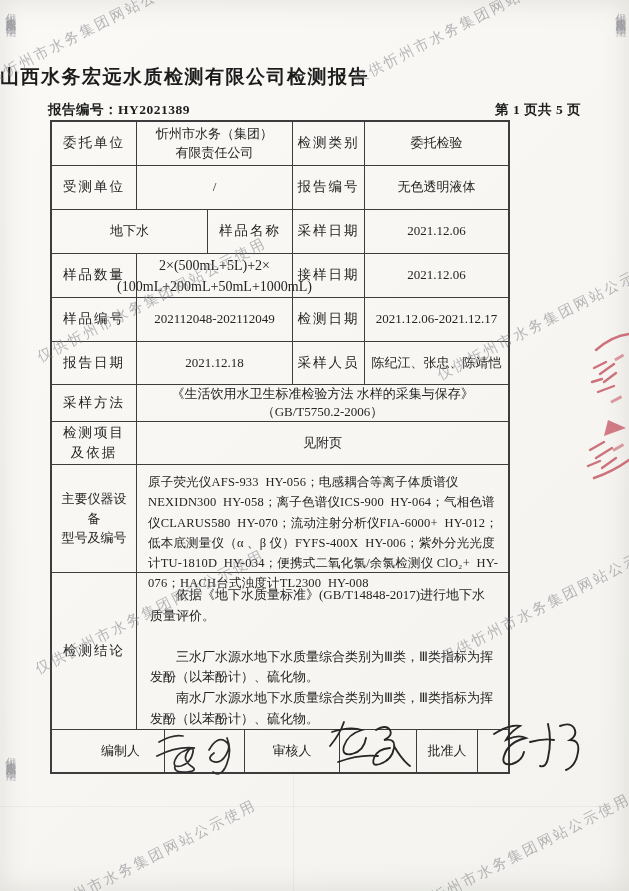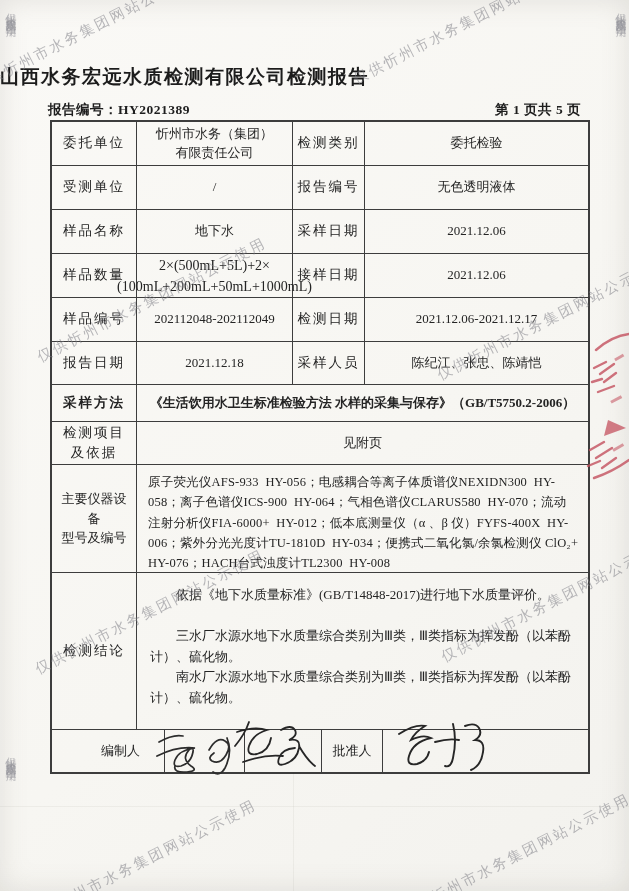--- a/index.html
+++ b/index.html
@@ -16,37 +16,37 @@
     font-family:"Liberation Sans",sans-serif;font-weight:700;
     font-size:19px;letter-spacing:1.5px;color:#1c1c1c;
   }
   .meta{
     position:absolute;top:101px;left:48px;right:48px;height:18px;
     display:flex;justify-content:space-between;
     font-size:13.5px;font-weight:600;color:#1e1e1e;letter-spacing:.5px;gap:32px;
   }
   
   .tbl{
-    position:absolute;left:50px;top:120px;width:540px;
+    position:absolute;left:50px;top:120px;width:460px;
     border:2px solid #3d3d3d;box-sizing:border-box;background:transparent;
   }
   .row{display:flex;border-bottom:1.5px solid #3d3d3d;box-sizing:border-box;}
   .row:last-child{border-bottom:none;}
   .cell{
     box-sizing:border-box;border-right:1.5px solid #3d3d3d;
     display:flex;align-items:center;justify-content:center;text-align:center;
     font-size:13px;color:#242424;padding:2px 4px;position:relative;
   }
   .cell:last-child{border-right:none;}
   .c1{width:85px;}  .c2{width:156px;} .c3{width:72px;} .c4{flex:1;}
   .lbl{letter-spacing:2px;font-size:13.5px;white-space:pre-line;line-height:1.5;}
   .lbl.tight{letter-spacing:0;font-size:13px;}
   .val{line-height:1.45;white-space:pre-line;}
   .val.small{font-size:14px;line-height:1.5;}
-  .h44{height:44px;} .h37{height:37px;font-weight:bold;} .h43{height:43px;}
+  .h44{height:44px;} .h37{height:37px;} .h43{height:43px;}
   .h108{height:108px;} .h157{height:157px;} .h42{height:42px;}
   .wide-val{flex:1;font-size:13px;}
   .left-text{
     justify-content:flex-start;align-items:flex-start;text-align:left;
     padding:7px 9px 6px 11px;font-size:12.5px;line-height:1.62;
     letter-spacing:.2px;white-space:pre-wrap;
   }
   .concl{
     flex-direction:column;align-items:stretch;justify-content:flex-start;
     text-align:left;padding:12px 13px;font-size:13px;line-height:1.6;
@@ -92,22 +92,22 @@
       <div class="cell c3 lbl">检测类别</div>
       <div class="cell c4 val">委托检验</div>
     </div>
     <div class="row h44">
       <div class="cell c1 lbl">受测单位</div>
       <div class="cell c2 val">/</div>
       <div class="cell c3 lbl">报告编号</div>
       <div class="cell c4 val">无色透明液体</div>
     </div>
     <div class="row h44">
+      <div class="cell c2 val">地下水</div>
       <div class="cell c1 lbl">样品名称</div>
-      <div class="cell c2 val">地下水</div>
       <div class="cell c3 lbl">采样日期</div>
       <div class="cell c4 val">2021.12.06</div>
     </div>
     <div class="row h44">
       <div class="cell c1 lbl">样品数量</div>
       <div class="cell c2 val small">2×(500mL+5L)+2×
 (100mL+200mL+50mL+1000mL)</div>
       <div class="cell c3 lbl">接样日期</div>
       <div class="cell c4 val">2021.12.06</div>
     </div>
@@ -154,20 +154,21 @@
       <div class="cell s1 lbl tight">编制人</div>
       <div class="cell s2 sig-cell">
         <svg class="sig-svg" style="left:-12px;top:-4px;" width="104" height="50" viewBox="0 0 104 50">
           <g fill="none" stroke="#2c2c2c" stroke-width="1.7" stroke-linecap="round">
             <path d="M6 16 q14 -8 24 -6"></path>
             <path d="M4 30 q20 -10 38 -8 q-16 2 -20 12 q-3 8 6 6 q10 -3 12 -14 q1 -7 -4 -2 q-8 9 2 16 q8 5 -4 6 q-14 1 -12 -6"></path>
             <path d="M56 24 q8 -14 16 -9 q7 4 1 14 q-6 10 -14 6 q-5 -3 2 -8 M74 12 q6 14 -2 30 q-5 9 -12 4"></path>
           </g>
         </svg>
       </div>
+      <div class="cell s3 lbl tight">审核人</div>
       <div class="cell s4 sig-cell">
         <svg class="sig-svg" style="left:-16px;top:-14px;" width="110" height="66" viewBox="0 0 110 66">
           <g fill="none" stroke="#262626" stroke-width="1.8" stroke-linecap="round">
             <path d="M20 6 q-4 12 -14 24 M8 16 q18 -6 30 -2 q-14 4 -18 16 q-3 10 8 8 q12 -3 14 -16"></path>
             <path d="M14 46 q22 -8 40 -6"></path>
             <path d="M52 14 q10 -6 14 0 q3 6 -6 10 q12 -2 10 8 q-2 12 -14 16 q-9 3 -6 -6 q3 -9 16 -10 M70 30 q8 14 16 20"></path>
           </g>
         </svg>
       </div>
       <div class="cell s5 lbl tight">批准人</div>

